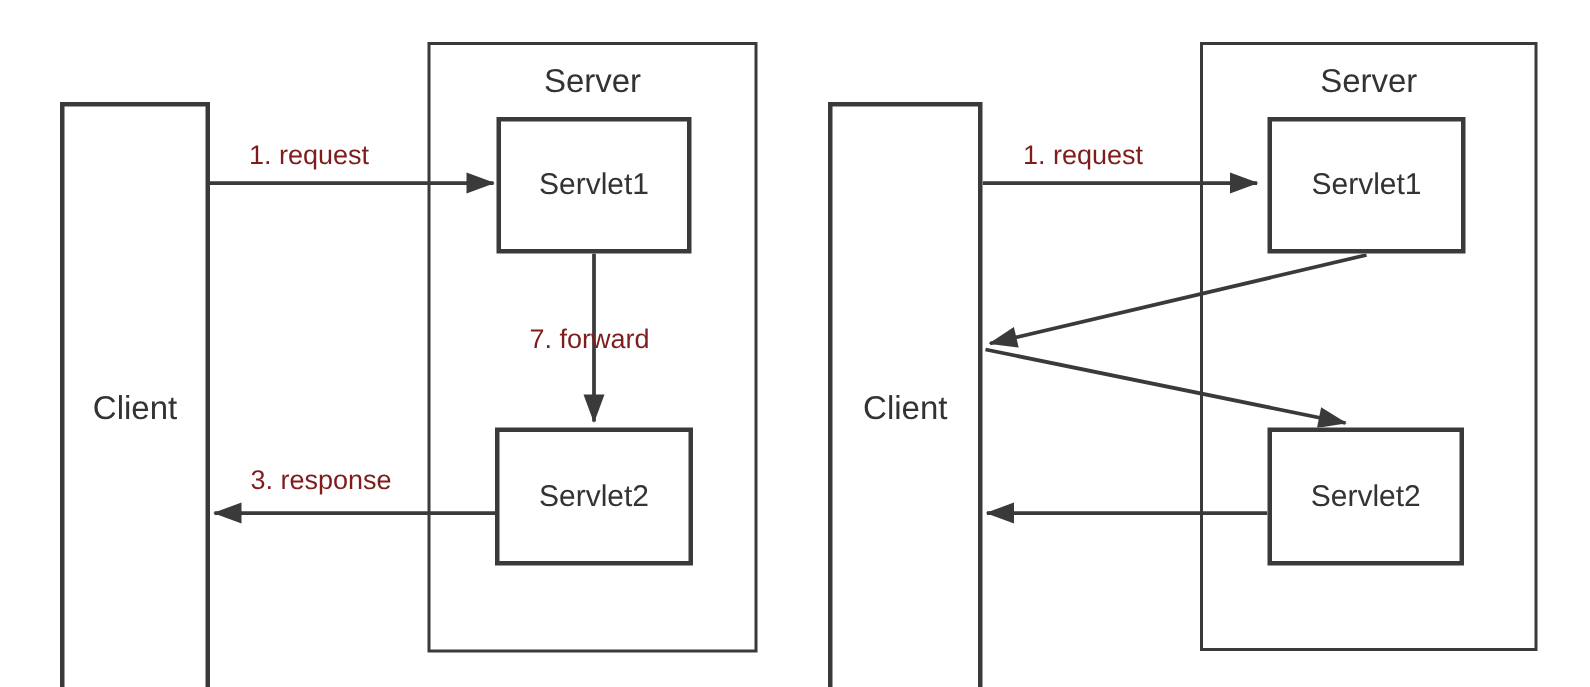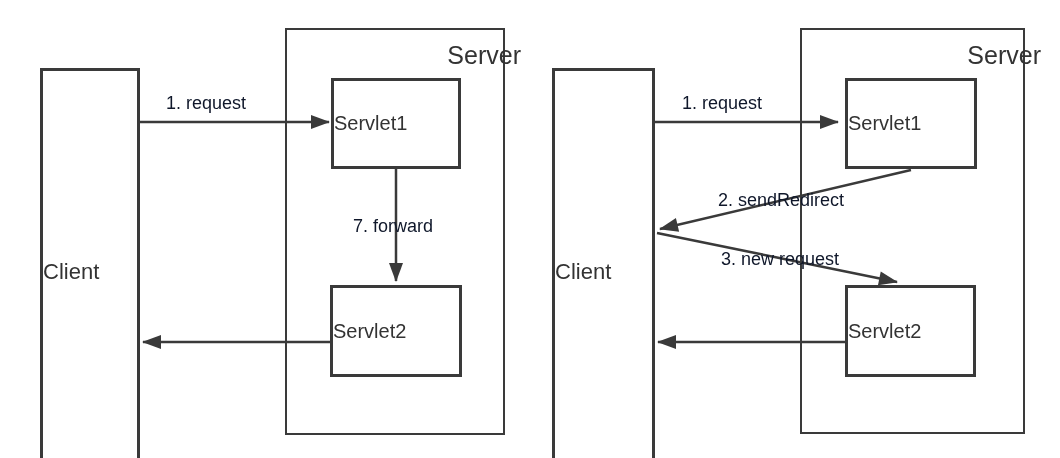--- a/index.html
+++ b/index.html
@@ -24,45 +24,44 @@
     height: 458px;
     pointer-events: none;
   }
   .box {
     position: absolute;
     border: 3px solid #3a3a3a;
     background: #ffffff;
     box-sizing: border-box;
     display: flex;
     align-items: center;
-    justify-content: flex-start;
+    justify-content: center;
   }
   .client-box {
     font-size: 22px;
     margin-top: 41px;
   }
   .server-box {
     border-width: 2.5px;
     background: transparent;
     display: block;
   }
   .servlet-box {
     font-size: 20px;
   }
   .server-title {
     position: absolute;
-    text-align: right;
-    font-size: 25px;
+    text-align: center;
+    font-size: 22px;
     color: #333333;
-    padding-left: 16px;
   }
   .arrow-label {
     position: absolute;
     font-size: 18px;
-    color: #0f172a;
+    color: #7f1d1d;
     white-space: nowrap;
   }
   svg path {
     stroke: #3a3a3a;
     stroke-width: 2.5;
     fill: none;
   }
 </style>
 </head>
 <body>
@@ -96,33 +95,32 @@
   <div class="box servlet-box" style="left:331px; top:78px; width:130px; height:91px;">
     <span>Servlet1</span>
   </div>
 
   <div class="box servlet-box" style="left:330px; top:285px; width:132px; height:92px;">
     <span>Servlet2</span>
   </div>
 
   <div class="arrow-label" style="left:166px; top:93px;">1. request</div>
   <div class="arrow-label" style="left:353px; top:216px;">7. forward</div>
+  <div class="arrow-label" style="left:167px; top:310px;">3. response</div>
 
   <div class="box client-box" style="left:552px; top:27px; width:103px; height:407px;">
     <span>Client</span>
   </div>
 
   <div class="box server-box" style="left:800px; top:28px; width:225px; height:406px;"></div>
   <div class="server-title" style="left:800px; top:41px; width:225px;">Server</div>
 
   <div class="box servlet-box" style="left:845px; top:78px; width:132px; height:91px;">
     <span>Servlet1</span>
   </div>
 
   <div class="box servlet-box" style="left:845px; top:285px; width:131px; height:92px;">
     <span>Servlet2</span>
   </div>
 
   <div class="arrow-label" style="left:682px; top:93px;">1. request</div>
-  <div class="arrow-label" style="left:718px; top:190px;">2. sendRedirect</div>
-  <div class="arrow-label" style="left:721px; top:249px;">3. new request</div>
 
 </div>
 
 </body></html>

